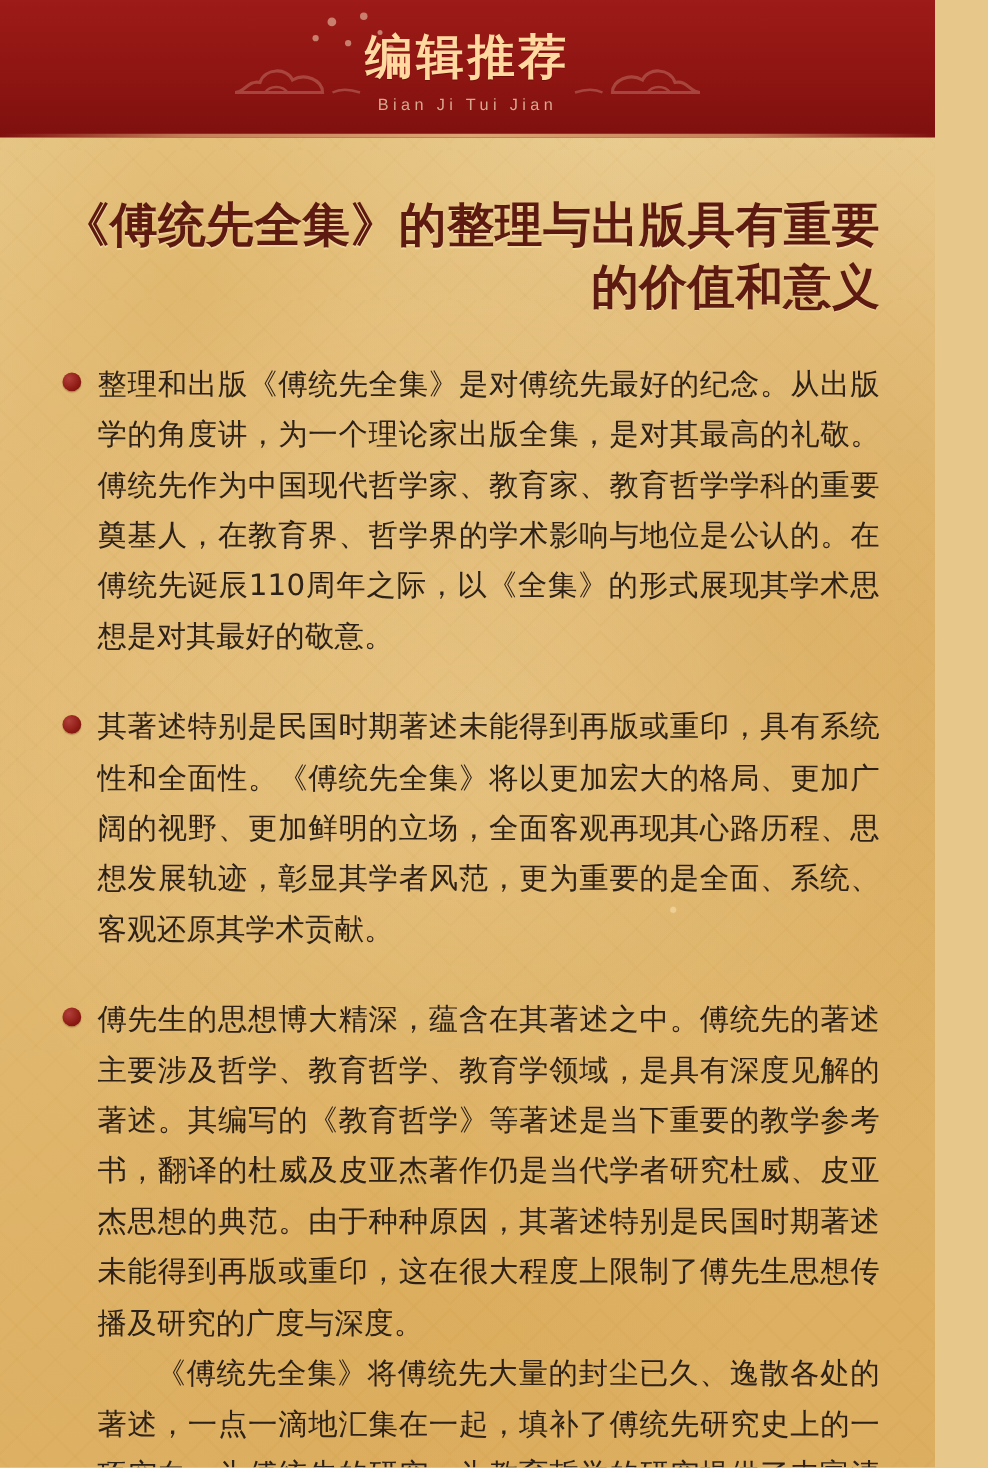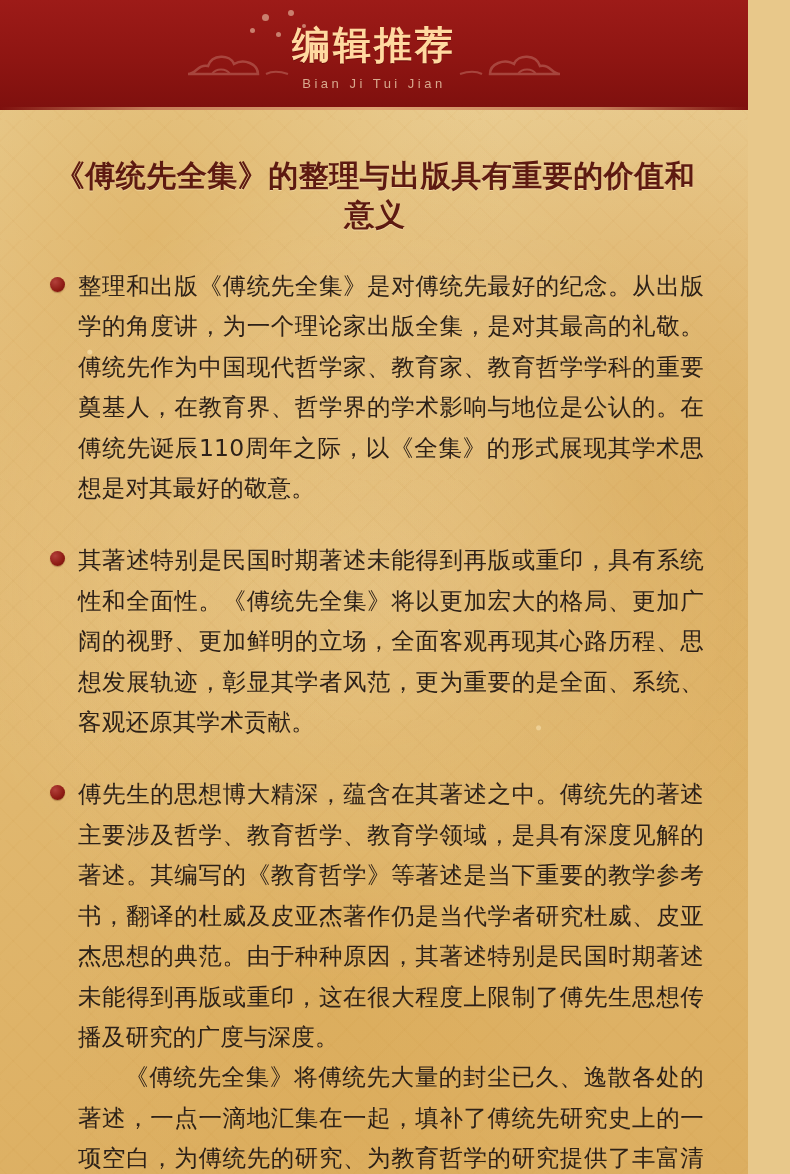--- a/index.html
+++ b/index.html
@@ -121,24 +121,24 @@
   
   .content {
     position: relative;
     z-index: 2;
     padding: 46px 44px 0 46px;
     box-sizing: border-box;
   }
 
   .headline {
     font-family: "DejaVu Sans", "Liberation Sans", sans-serif;
-    font-size: 30px;
+    font-size: 38px;
     font-weight: bold;
     color: #5d1a11;
-    text-align: center;
+    text-align: right;
     line-height: 1.3;
     letter-spacing: 0.5px;
     margin: 0 0 26px 0;
     text-shadow: 0 1px 0 rgba(255,240,200,0.45);
   }
 
   .para {
     position: relative;
     display: flex;
     align-items: flex-start;

